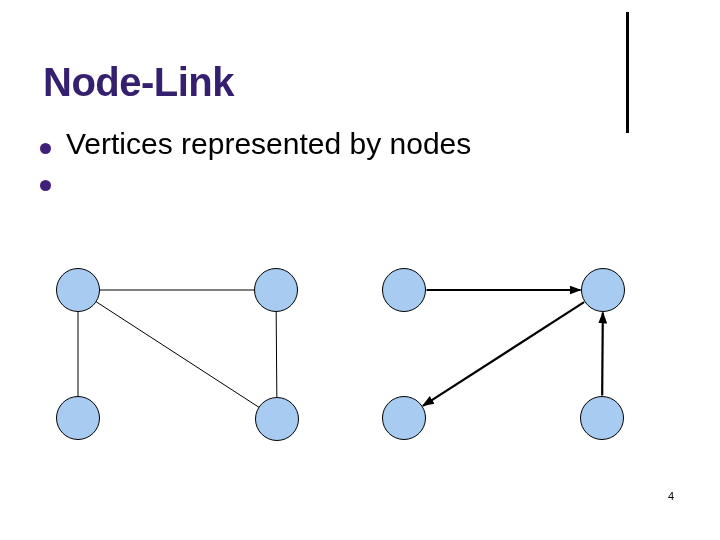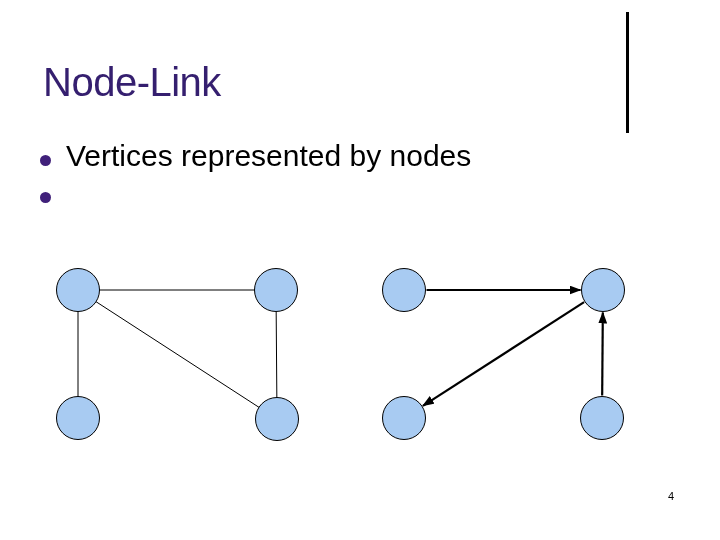--- a/index.html
+++ b/index.html
@@ -5,25 +5,25 @@
   html,body { margin:0; padding:0; }
   body {
     width:720px; height:540px;
     background:#ffffff;
     font-family:"Liberation Sans", sans-serif;
     position:relative; overflow:hidden;
   }
   .slide { position:absolute; inset:0; }
   .title {
     position:absolute; left:43px; top:60px;
-    font-size:40px; font-weight:normal; letter-spacing:-0.5px;
+    font-size:40px; font-weight:bold; letter-spacing:-0.5px;
     line-height:1.1; color:var(--title-color,#351F6F);
     white-space:nowrap;
   }
-  .bullets { position:absolute; left:40px; top:137px;text-align:center; }
+  .bullets { position:absolute; left:40px; top:125px;text-align:center; }
   .bullet-row { display:flex; align-items:center; height:37px; }
   .bullet-dot {
     width:11px; height:11px; border-radius:50%;
     background:var(--dot-color,#40207A);
     margin-right:15px; flex:none; position:relative; top:5px;
   }
   .bullet-text {
     font-size:30px; color:var(--body-color,#000);
     line-height:37px; white-space:nowrap;
   }

